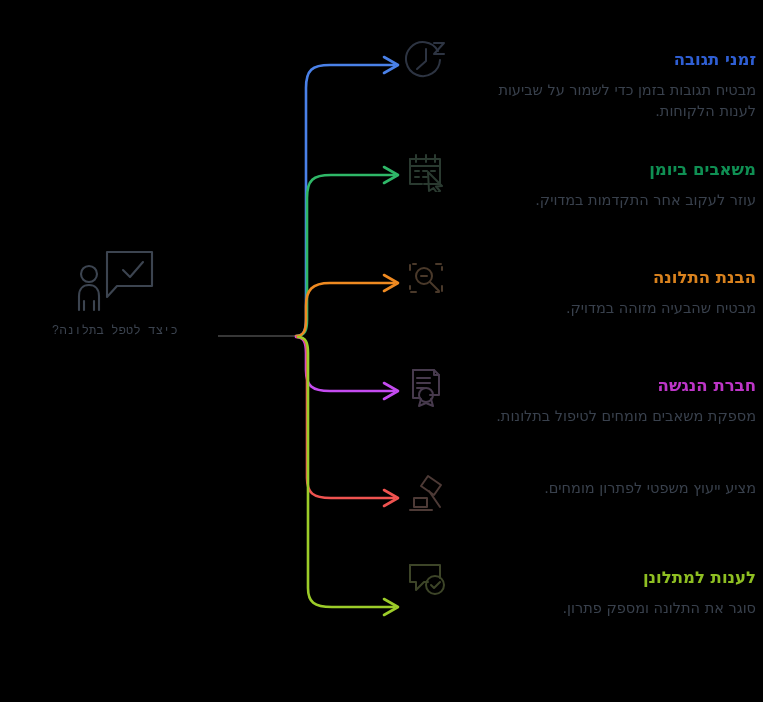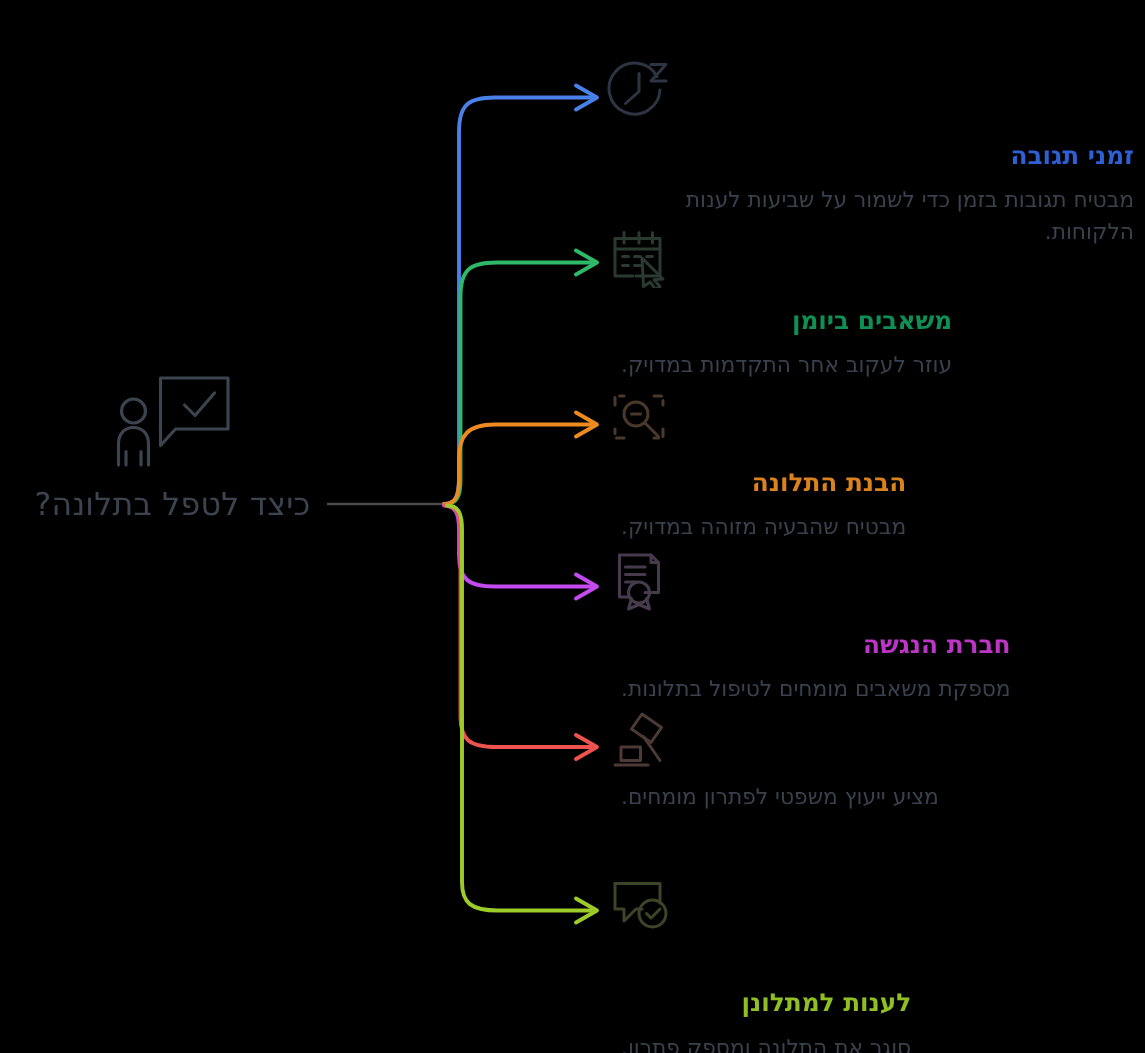--- a/index.html
+++ b/index.html
@@ -30,45 +30,46 @@
     text-align: center;
   }
   #root-icon {
     display: block;
     margin: 0 auto 10px auto;
     width: 84px;
     height: 66px;
   }
   #root-label {
     color: #3c4450;
-    font-size: 21px;
+    font-size: 12px;
     font-weight: 400;
     direction: rtl;
     unicode-bidi: isolate;
     letter-spacing: 0.2px;
     white-space: nowrap;
+    font-family: Liberation Mono, monospace;
   }
 
   
   #links {
     position: absolute;
     left: 0;
     top: 0;
     width: 763px;
     height: 702px;
     pointer-events: none;
   }
 
   
   .branch {
     position: absolute;
     left: 404px;
     width: 352px;
     display: flex;
-    flex-direction: column;
+    flex-direction: row;
     align-items: flex-start;
     direction: ltr;
   }
   .branch-icon {
     flex: 0 0 auto;
     width: 44px;
     height: 44px;
     margin-top: 0px;
   }
   .branch-body {
@@ -197,21 +198,21 @@
       <path d="M24 5 L37 14 L30 24 L17 15 Z"></path>
       <path d="M25 20 L36 36"></path>
       <path d="M10 27 H23 V36 H10 Z"></path>
       <path d="M6 39 H28"></path>
     </svg>
     <div class="branch-body">
       <div class="branch-desc">מציע ייעוץ משפטי לפתרון מומחים.</div>
     </div>
   </div>
 
-  <div class="branch" style="top:580px;gap:23px;">
+  <div class="branch" style="top:556px;gap:23px;">
     <svg class="branch-icon" viewBox="0 0 44 44" fill="none" stroke="#3d4528" stroke-width="2" stroke-linecap="round" stroke-linejoin="round">
       <path d="M6 9 H36 V22"></path>
       <path d="M6 9 V26 H12 L12 34 L20 26 H24"></path>
       <circle cx="31" cy="29" r="9"></circle>
       <path d="M27 29 L30 32 L36 26"></path>
     </svg>
     <div class="branch-body">
       <div class="branch-title" style="color:#8fbf22;">לענות למתלונן</div>
       <div class="branch-desc">סוגר את התלונה ומספק פתרון.</div>
     </div>

